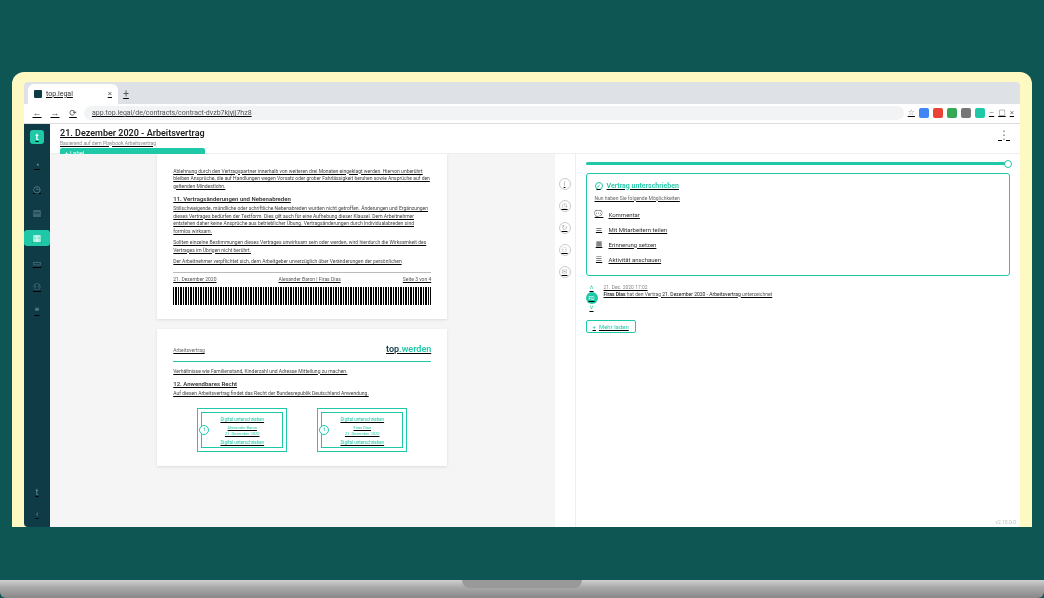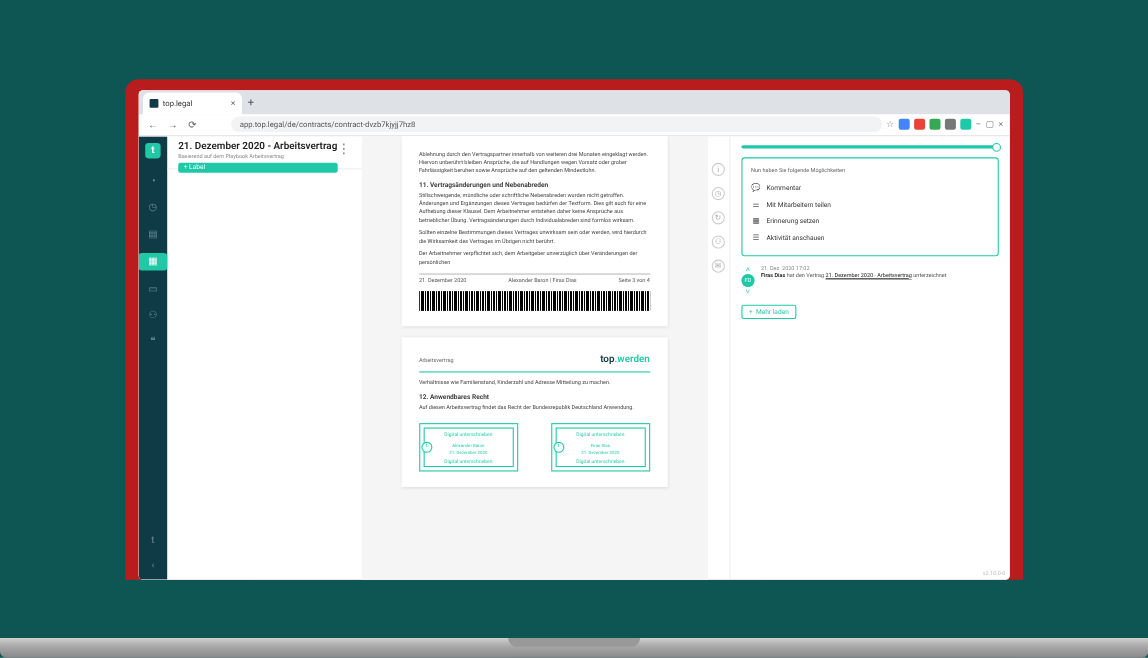--- a/index.html
+++ b/index.html
@@ -1,42 +1,42 @@
 <!DOCTYPE html>
 <html><head>
 <meta charset="utf-8">
 <style>
   * { box-sizing: border-box; margin: 0; padding: 0; }
   body { background: #0d5653; font-family: -apple-system, BlinkMacSystemFont, "Segoe UI", Roboto, Arial, sans-serif; display: flex; align-items: center; justify-content: center; min-height: 598px; }
-  .laptop { width: 816px; background: #b91c1c; border-radius: 12px 12px 0 0; padding: 10px 12px 0; position: relative; }
+  .laptop { width: 1020px; background: #fef9c3; border-radius: 12px 12px 0 0; padding: 10px 12px 0; position: relative; text-decoration: underline; }
   .laptop-base { width: 1044px; height: 18px; background: linear-gradient(180deg, #d0d0d0 0%, #aaa 40%, #888 100%); border-radius: 0 0 6px 6px; position: fixed; bottom: 0; left: 0; }
   .laptop-base::before { content: ""; position: absolute; left: 50%; transform: translateX(-50%); width: 120px; height: 8px; background: #999; border-radius: 0 0 8px 8px; }
   .screen { background: #fafafa; border-radius: 4px; overflow: hidden; display: flex; flex-direction: column; height: 445px; font-size: 8px; }
 
   
   .tabbar { background: #dee1e6; height: 22px; display: flex; align-items: flex-end; padding-left: 4px; }
   .tab { background: #fff; height: 20px; width: 90px; border-radius: 6px 6px 0 0; display: flex; align-items: center; padding: 0 6px; gap: 4px; font-size: 7px; color: #333; }
   .tab-favicon { width: 8px; height: 8px; background: #0f3b47; border-radius: 1px; }
   .tab-close { margin-left: auto; font-size: 8px; color: #666; }
   .tab-new { width: 16px; height: 20px; display: flex; align-items: center; justify-content: center; color: #555; font-size: 10px; }
   .addrbar { background: #fff; height: 20px; display: flex; align-items: center; padding: 0 6px; border-bottom: 1px solid #ddd; gap: 4px; }
   .nav-btn { width: 14px; height: 14px; display: flex; align-items: center; justify-content: center; color: #555; font-size: 9px; }
-  .url { flex: 1; background: #f1f3f4; border-radius: 10px; height: 14px; display: flex; align-items: center; padding: 0 8px; font-size: 7px; color: #555; margin-left: 24px; }
+  .url { flex: 1; background: #f1f3f4; border-radius: 10px; height: 14px; display: flex; align-items: center; padding: 0 8px; font-size: 7px; color: #555; }
   .ext-icons { display: flex; gap: 4px; }
   .ext-ico { width: 10px; height: 10px; border-radius: 2px; }
 
   
   .app { flex: 1; display: flex; background: #fff; overflow: hidden; }
   .sidebar { width: 26px; background: #0f3b47; display: flex; flex-direction: column; align-items: center; padding: 6px 0; gap: 10px; }
   .sb-logo { width: 14px; height: 14px; background: #1fc9a8; border-radius: 3px; display: flex; align-items: center; justify-content: center; color: #fff; font-weight: bold; font-size: 9px; margin-bottom: 4px; }
   .sb-ico { width: 14px; height: 14px; display: flex; align-items: center; justify-content: center; color: #6a8a94; font-size: 9px; }
   .sb-ico.active { background: #1fc9a8; color: #fff; border-radius: 3px; width: 26px; height: 16px; }
   .sb-bottom { margin-top: auto; display: flex; flex-direction: column; gap: 8px; align-items: center; }
 
-  .main { flex: 1; display: flex; flex-direction: row; }
+  .main { flex: 1; display: flex; flex-direction: column; }
   .header { height: 30px; border-bottom: 1px solid #eee; padding: 4px 10px; display: flex; align-items: flex-start; }
   .header-left { display: flex; flex-direction: column; gap: 2px; }
   .header-title { font-size: 9px; font-weight: 600; color: #222; }
   .header-sub { font-size: 5px; color: #888; }
   .label-pill { background: #1fc9a8; color: #fff; font-size: 6px; padding: 1px 5px; border-radius: 2px; display: inline-block; }
   .header-menu { margin-left: auto; font-size: 12px; color: #777; }
 
   .content { flex: 1; display: flex; overflow: hidden; }
   .doc-area { flex: 1; background: #f5f5f5; display: flex; justify-content: center; padding: 0 40px; overflow-y: auto; }
   .doc-col { width: 290px; display: flex; flex-direction: column; gap: 10px; }
@@ -199,20 +199,24 @@
             <div class="tr-ico">i</div>
             <div class="tr-ico">◷</div>
             <div class="tr-ico">↻</div>
             <div class="tr-ico">⚇</div>
             <div class="tr-ico">✉</div>
           </div>
 
           <div class="rightpanel footer-area">
             <div class="rp-progress"></div>
             <div class="rp-card">
+              <div class="rp-status">
+                <span class="rp-check">✓</span>
+                <span>Vertrag unterschrieben</span>
+              </div>
               <div class="rp-hint">Nun haben Sie folgende Möglichkeiten</div>
               <div class="rp-action">
                 <span class="rp-action-ico">💬</span>
                 <span>Kommentar</span>
               </div>
               <div class="rp-action">
                 <span class="rp-action-ico">⚌</span>
                 <span>Mit Mitarbeitern teilen</span>
               </div>
               <div class="rp-action">

